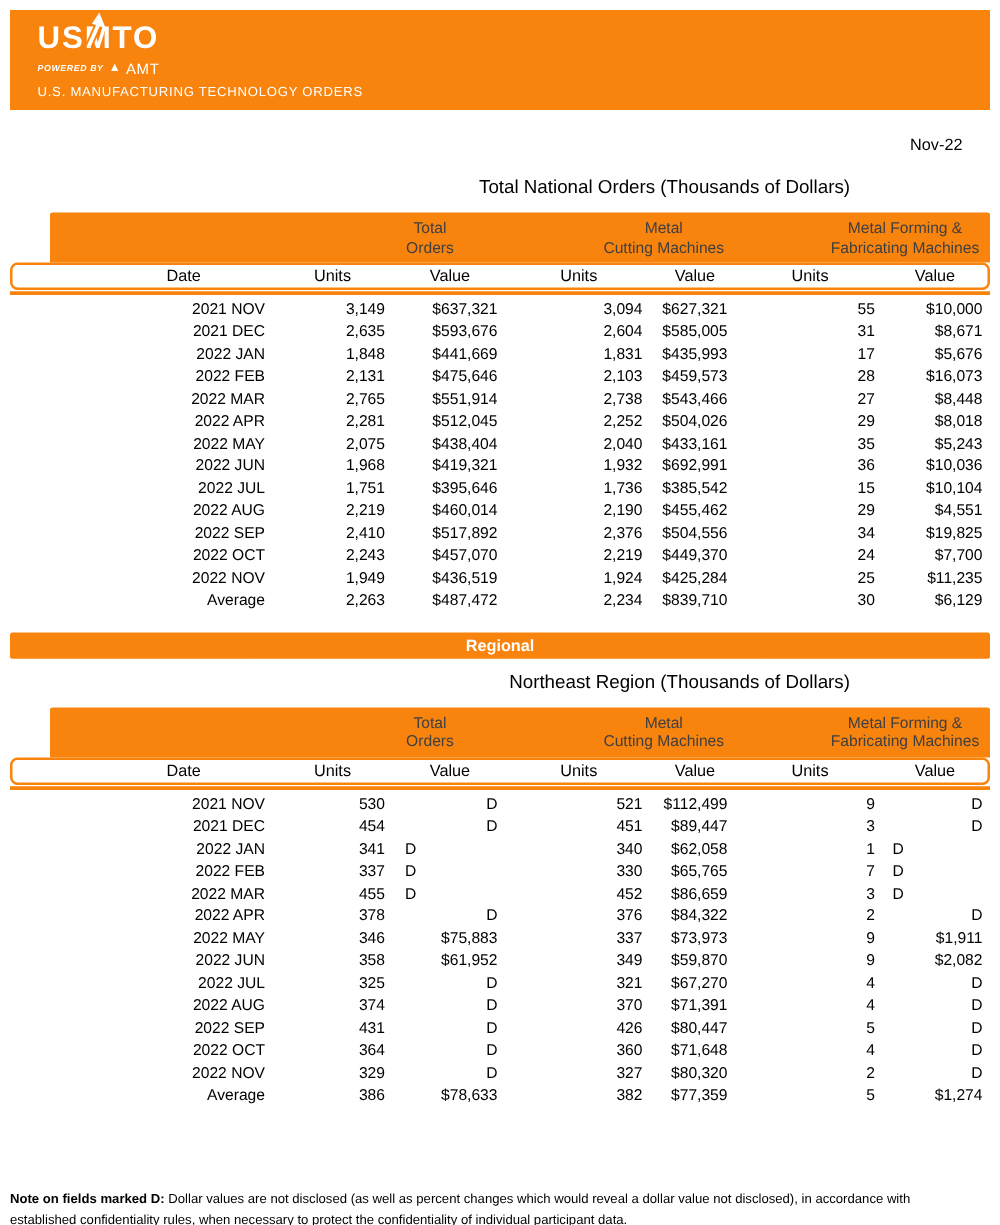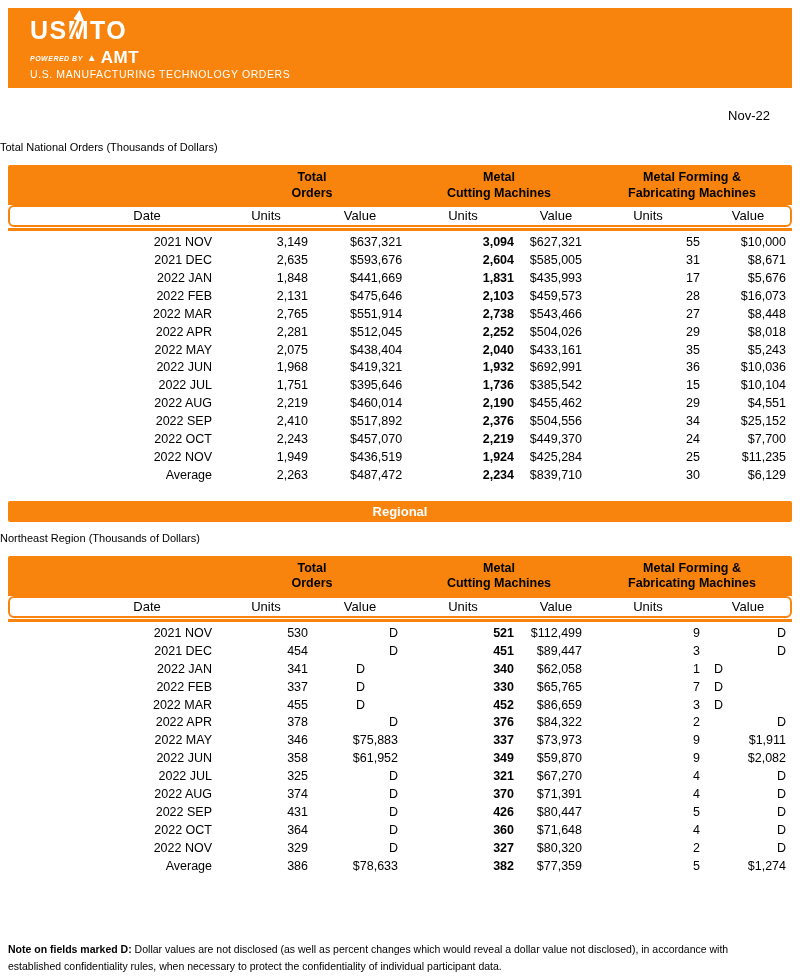--- a/index.html
+++ b/index.html
@@ -8,51 +8,51 @@
 
   
   .banner { margin: 8px; height: 80px; background: #F8830D; position: relative;
     padding: 10px 0 0 22px; color: #fff; }
   .logo { position: relative; display: inline-block; font-size: 25px; font-weight: 700;
     letter-spacing: 1.5px; line-height: 1; }
   .logo-arrow { position: absolute; left: 34px; top: -9px; }
   .powered { display: flex; align-items: center; gap: 4px; margin-top: 5px; }
   .powered-by { font-size: 7px; font-style: italic; font-weight: 700; letter-spacing: .5px; }
   .amt-mark { font-size: 10px; line-height: 1; }
-  .amt-text { font-size: 17px; font-weight: 700; letter-spacing: .5px; }
+  .amt-text { font-size: 12px; font-weight: 400; letter-spacing: .5px; }
   .tagline { position: absolute; left: 22px; bottom: 8px; font-size: 10.5px;
     font-weight: 400; letter-spacing: .6px; }
 
   
   .title-row { position: relative; margin-top: 18px; height: 20px; }
   .report-title { width: 680px; text-align: center; font-style: italic; font-size: 15px; }
   .report-date { position: absolute; right: 30px; top: 2px; font-size: 13px; }
 
-  .section-title { width: 680px; text-align: left; font-size: 11px; margin: 15px 0 12px; }
+  .section-title { width: 680px; text-align: right; font-size: 15px; margin: 15px 0 12px; }
   .section-title.ne { margin-top: 10px; }
 
   
   .dtable { margin: 0 8px; width: 784px; }
   .t-groups { display: grid; grid-template-columns: 210px 188px 186px 200px;
-    background: #F8830D; color: #000000; font-weight: 700; font-size: 12.5px;
+    background: #F8830D; color: #404040; font-weight: 400; font-size: 12.5px;
     text-align: center; line-height: 1.25; padding: 5px 0 4px; min-height: 38px;
-    align-items: end; white-space: pre-line; border-radius: 2px 2px 0 0; }
+    align-items: end; white-space: pre-line; border-radius: 2px 2px 0 0; margin-left: 32px; }
   .t-cols { display: grid; grid-template-columns: 206px 100px 88px 118px 68px 116px 84px;
     border: 2px solid #F8830D; border-radius: 6px; background: #fff; font-size: 13px;
     height: 22px; line-height: 18px; text-align: center; }
   .t-cols .date-h { padding-left: 68px; }
   .t-rule { height: 3px; background: #F8830D; margin-top: 1px; }
   .t-body { margin-top: 3px; font-size: 12.5px; }
   .tr { display: grid; grid-template-columns: 210px 100px 88px 118px 68px 116px 84px;
     height: 17.9px; line-height: 17.9px; }
   .td { text-align: right; white-space: nowrap; }
   .td.c0 { padding-right: 6px; }
   .td.c1 { padding-right: 10px; }
-  .td.c2 { padding-right: 8px; margin-left: 32px; }
-  .td.c3 { padding-right: 10px; font-weight: bold; }
+  .td.c2 { padding-right: 8px; }
+  .td.c3 { padding-right: 10px; }
   .td.c4 { padding-right: 10px; }
   .td.c5 { padding-right: 8px; }
   .td.c6 { padding-right: 6px; }
   .td.left { text-align: left; padding-left: 6px; padding-right: 0; }
 
   
   .regional-banner { margin: 16px 8px 0; height: 21px; background: #F8830D; color: #fff;
     font-weight: 700; font-size: 13px; text-align: center; line-height: 21px;
     border-radius: 2px; }
 
@@ -197,21 +197,21 @@
         <div class="td c5">29</div>
         <div class="td c6">$4,551</div>
       </div>
       <div class="tr">
         <div class="td c0">2022 SEP</div>
         <div class="td c1">2,410</div>
         <div class="td c2">$517,892</div>
         <div class="td c3">2,376</div>
         <div class="td c4">$504,556</div>
         <div class="td c5">34</div>
-        <div class="td c6">$25,152</div>
+        <div class="td c6">$19,825</div>
       </div>
       <div class="tr">
         <div class="td c0">2022 OCT</div>
         <div class="td c1">2,243</div>
         <div class="td c2">$457,070</div>
         <div class="td c3">2,219</div>
         <div class="td c4">$449,370</div>
         <div class="td c5">24</div>
         <div class="td c6">$7,700</div>
       </div>

